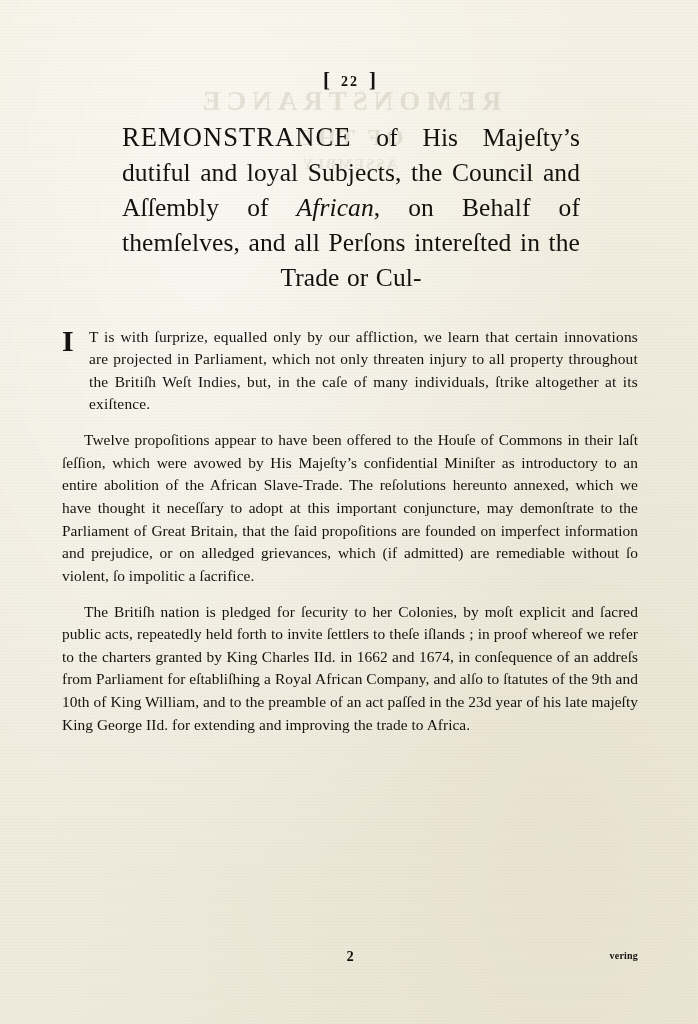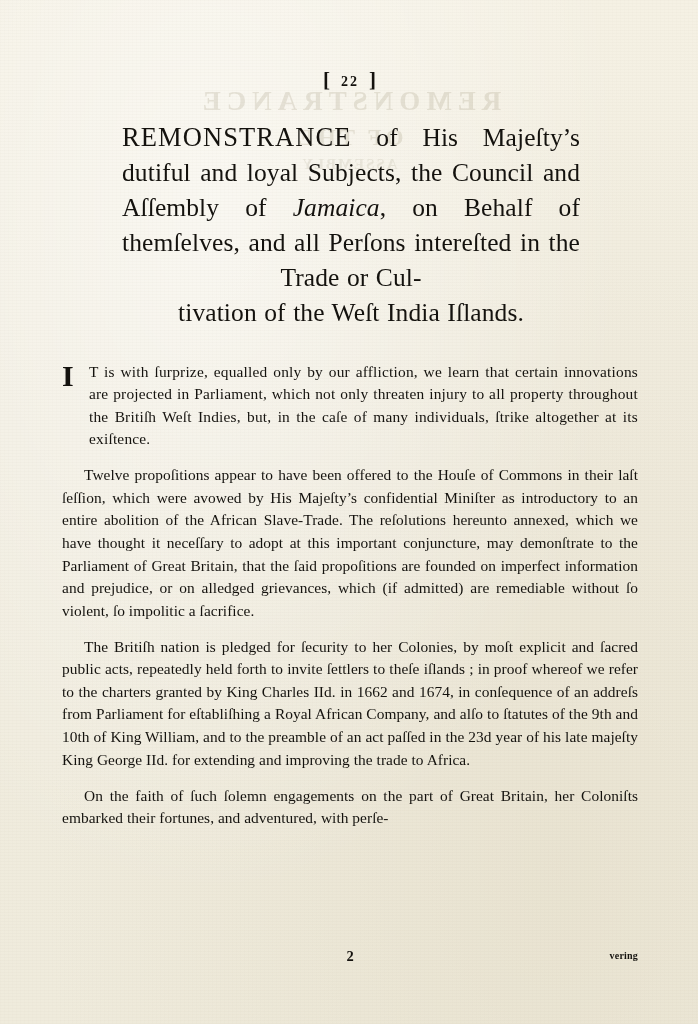--- a/index.html
+++ b/index.html
@@ -174,31 +174,30 @@
     <div>REMONSTRANCE</div>
     <div class="st2">OF THE</div>
     <div class="st3">ASSEMBLY</div>
   </div>
 
   <div id="content">
 
     <div class="folio"><span>[</span><span class="num">22</span><span>]</span></div>
 
 
-    <div class="headline"><span class="caps">REMONSTRANCE</span><span> of His Majeſty’s dutiful and loyal Subjects, the Council and Aſſembly of </span><span class="ital">Jamaica</span><span>, on Behalf of themſelves, and all Perſons intereſted in the Trade or Cul-</span><span class="lastline">tivation of the Weſt India Iſlands.</span></div>
+    <div class="headline"><span class="caps">REMONSTRANCE</span><span> of His Majeſty’s dutiful and loyal Subjects, the Council and Aſſembly of </span><span class="ital">African</span><span>, on Behalf of themſelves, and all Perſons intereſted in the Trade or Cul-</span></div>
 
     <div class="body">
 
       <p class="para para-initial"><span class="initial">I</span><span class="smallcapsrun">T is with ſurprize, equalled only by our affliction, we learn that certain innovations are projected in Parliament, which not only threaten injury to all property throughout the Britiſh Weſt Indies, but, in the caſe of many individuals, ſtrike altogether at its exiſtence.</span></p>
 
       <p class="para">Twelve propoſitions appear to have been offered to the Houſe of Commons in their laſt ſeſſion, which were avowed by His Majeſty’s confidential Miniſter as introductory to an entire abolition of the African Slave-Trade.  The reſolutions hereunto annexed, which we have thought it neceſſary to adopt at this important conjuncture, may demonſtrate to the Parliament of Great Britain, that the ſaid propoſitions are founded on imperfect information and prejudice, or on alledged grievances, which (if admitted) are remediable without ſo violent, ſo impolitic a ſacrifice.</p>
 
       <p class="para">The Britiſh nation is pledged for ſecurity to her Colonies, by moſt explicit and ſacred public acts, repeatedly held forth to invite ſettlers to theſe iſlands ; in proof whereof we refer to the charters granted by King Charles IId. in 1662 and 1674, in conſequence of an addreſs from Parliament for eſtabliſhing a Royal African Company, and alſo to ſtatutes of the 9th and 10th of King William, and to the preamble of an act paſſed in the 23d year of his late majeſty King George IId. for extending and improving the trade to Africa.</p>
 
-      <p class="para">On the faith of ſuch ſolemn engagements on the part of Great Britain, her Coloniſts embarked their fortunes, and adventured, with perſe-</p>
 
     </div>
 
     <div class="footline">
       <span class="sig">2</span>
       <span class="catchword">vering</span>
     </div>
 
   </div>
 </div>

